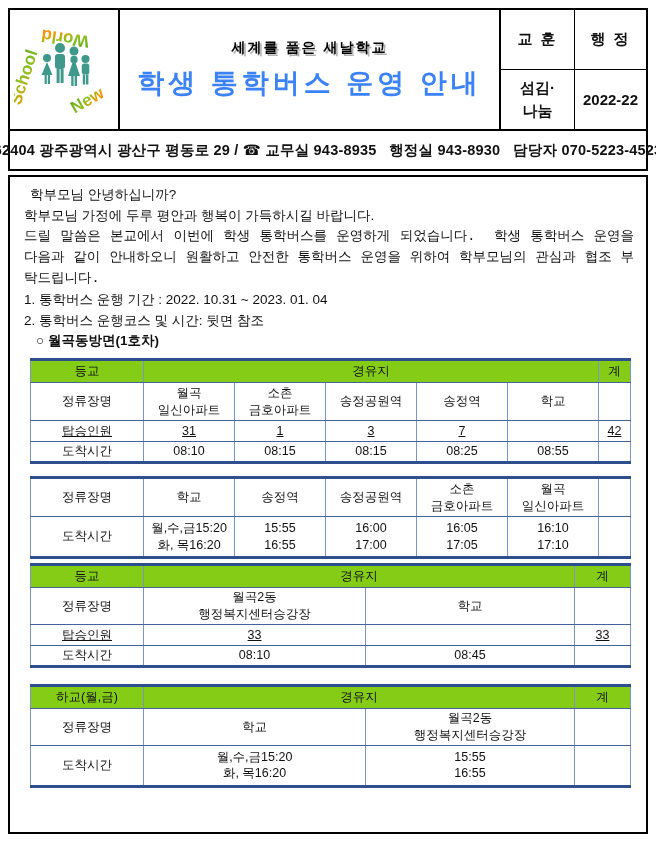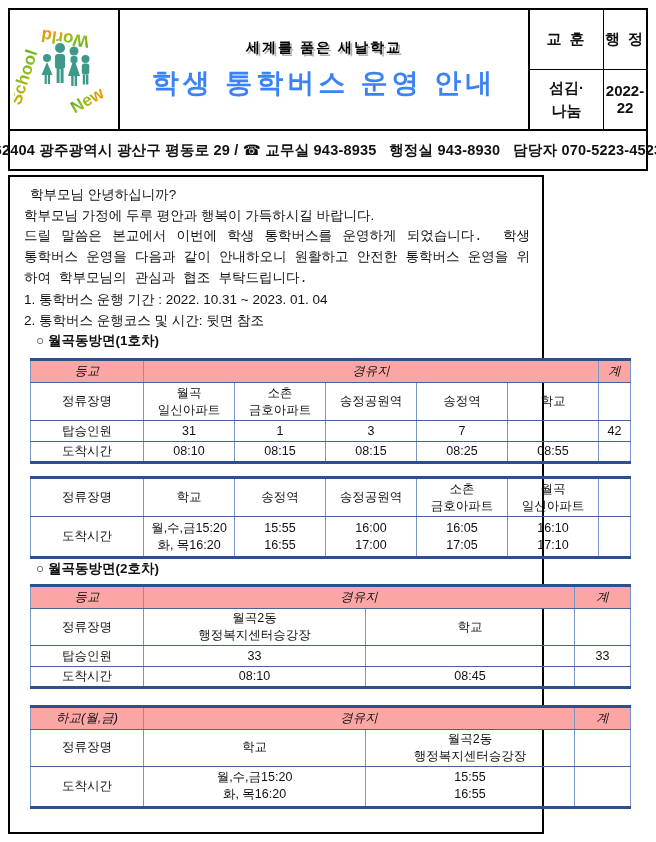--- a/index.html
+++ b/index.html
@@ -13,37 +13,37 @@
     position:absolute; left:8px; top:8px; width:640px; height:123px;
     border:2px solid #000; box-sizing:border-box; display:flex; background:#fff;
   }
   .logo-cell { width:110px; border-right:2px solid #000; box-sizing:border-box;
     display:flex; align-items:center; justify-content:center; }
   .title-cell { flex:1; border-right:2px solid #000; box-sizing:border-box;
     display:flex; flex-direction:column; align-items:center; justify-content:center; gap:8px; }
   .subtitle { font-size:14px; font-weight:bold; letter-spacing:2px; color:#000;
     text-shadow:2px 2px 0 #b0b0b0; }
   .main-title { font-size:27px; font-weight:bold; letter-spacing:4px; color:#3b82f6; }
-  .meta { width:116px; display:grid; grid-template-columns:74px 1fr; grid-template-rows:1fr 1fr; }
+  .meta { width:145px; display:grid; grid-template-columns:74px 1fr; grid-template-rows:1fr 1fr; }
   .meta > div { display:flex; align-items:center; justify-content:center; text-align:center;
     font-size:15px; font-weight:bold; box-sizing:border-box; }
   .m-tl { border-right:1.5px solid #000; border-bottom:1.5px solid #000; letter-spacing:2px; }
   .m-tr { border-bottom:1.5px solid #000; letter-spacing:2px; }
   .m-bl { border-right:1.5px solid #000; font-size:14px; line-height:1.55; white-space:pre-line; }
   .m-br { font-size:15px; }
   
   .addr {
     position:absolute; left:8px; top:129px; width:640px; height:42px;
     border:2px solid #000; box-sizing:border-box; background:#fff;
     display:flex; align-items:center; justify-content:center;
     font-size:14.5px; font-weight:bold; white-space:pre; letter-spacing:0.2px;
   }
   
   .bodybox {
-    position:absolute; left:8px; top:175px; width:536px; height:659px;
+    position:absolute; left:8px; top:175px; width:640px; height:659px;
     border:2px solid #000; box-sizing:border-box; background:#fff;
     padding:8px 12px 0 14px; font-size:13.5px; line-height:1.55;
   }
   .bodybox p { margin:0; white-space:pre-wrap; }
   .p-greet { margin-top:8px; padding-left:6px; }
   .p-wish { margin-top:14px; }
   .p-ann { margin-top:14px; text-align:justify;font-family:Liberation Mono, monospace; }
   .p-item { margin-top:14px; }
   .p-sect { margin-top:3px; padding-left:12px; font-weight:bold; }
   .p-sect2 { margin-top:12px; padding-left:12px; font-weight:bold; }
@@ -53,24 +53,24 @@
     border-top:3px solid #2d4f8e; border-bottom:3px solid #2d4f8e;
     font-size:12.5px; line-height:1.35;
   }
   .mt1 { margin-top:6px; } .mt2 { margin-top:12px; } .mt3 { margin-top:4px; } .mt4 { margin-top:16px; }
   table.bus td {
     border-left:1px solid #7b96c4; border-right:1px solid #7b96c4;
     border-top:1px solid #44639c; border-bottom:1px solid #44639c;
     text-align:center; vertical-align:middle; padding:1px 2px;
     white-space:pre-line; overflow:hidden;
   }
-  tr.r-head td { background:#fca5a5; height:19px;font-style:italic; }
+  tr.r-head td { background:#84cc16; height:19px; }
   tr.r-stops td { height:35px; }
   tr.r-stops2 td { height:31px; }
-  tr.r-num td { height:18px; }
+  tr.r-num td { height:18px;text-decoration:underline; }
   tr.r-time td { height:17px; }
   tr.r-time2 td { height:37px; }
 </style>
 </head>
 <body>
 
 <div class="page">
 
   <div class="hdr">
     <div class="logo-cell">
@@ -221,21 +221,20 @@
 17:00</td>
           <td>16:05
 17:05</td>
           <td>16:10
 17:10</td>
           <td></td>
         </tr>
       </tbody>
     </table>
 
-    <p class="p-sect2">○ 월곡동방면(2호차)</p>
 
     <table class="bus mt3">
       <colgroup>
         <col style="width:113px">
           <col style="width:222px">
           <col style="width:209px">
           <col style="width:56px">
       </colgroup>
       <tbody>
         <tr class="r-head">

